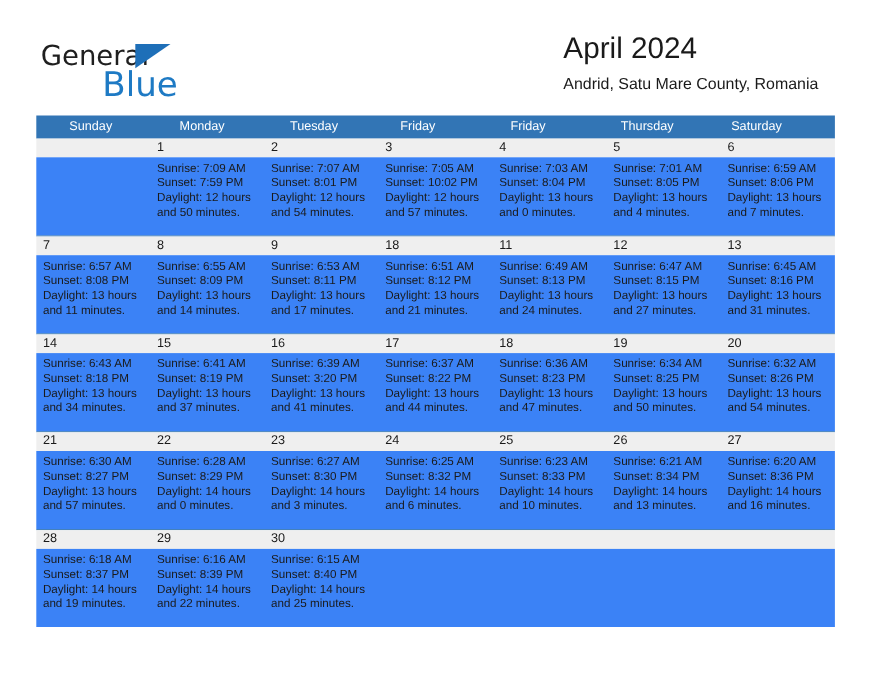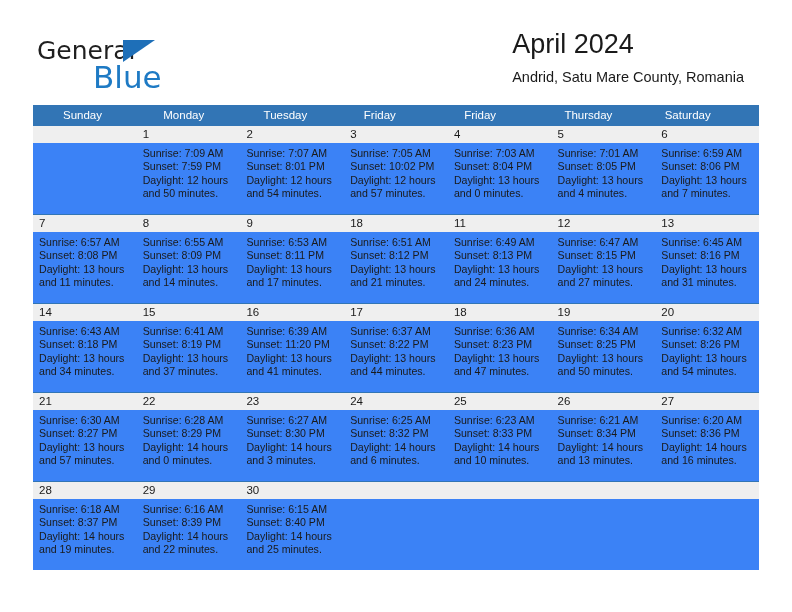--- a/index.html
+++ b/index.html
@@ -298,21 +298,21 @@
               <div class="line">and 34 minutes.</div>
             </div>
             <div class="bcell">
               <div class="line">Sunrise: 6:41 AM</div>
               <div class="line">Sunset: 8:19 PM</div>
               <div class="line">Daylight: 13 hours</div>
               <div class="line">and 37 minutes.</div>
             </div>
             <div class="bcell">
               <div class="line">Sunrise: 6:39 AM</div>
-              <div class="line">Sunset: 11:20 PM</div>
+              <div class="line">Sunset: 3:20 PM</div>
               <div class="line">Daylight: 13 hours</div>
               <div class="line">and 41 minutes.</div>
             </div>
             <div class="bcell">
               <div class="line">Sunrise: 6:37 AM</div>
               <div class="line">Sunset: 8:22 PM</div>
               <div class="line">Daylight: 13 hours</div>
               <div class="line">and 44 minutes.</div>
             </div>
             <div class="bcell">

